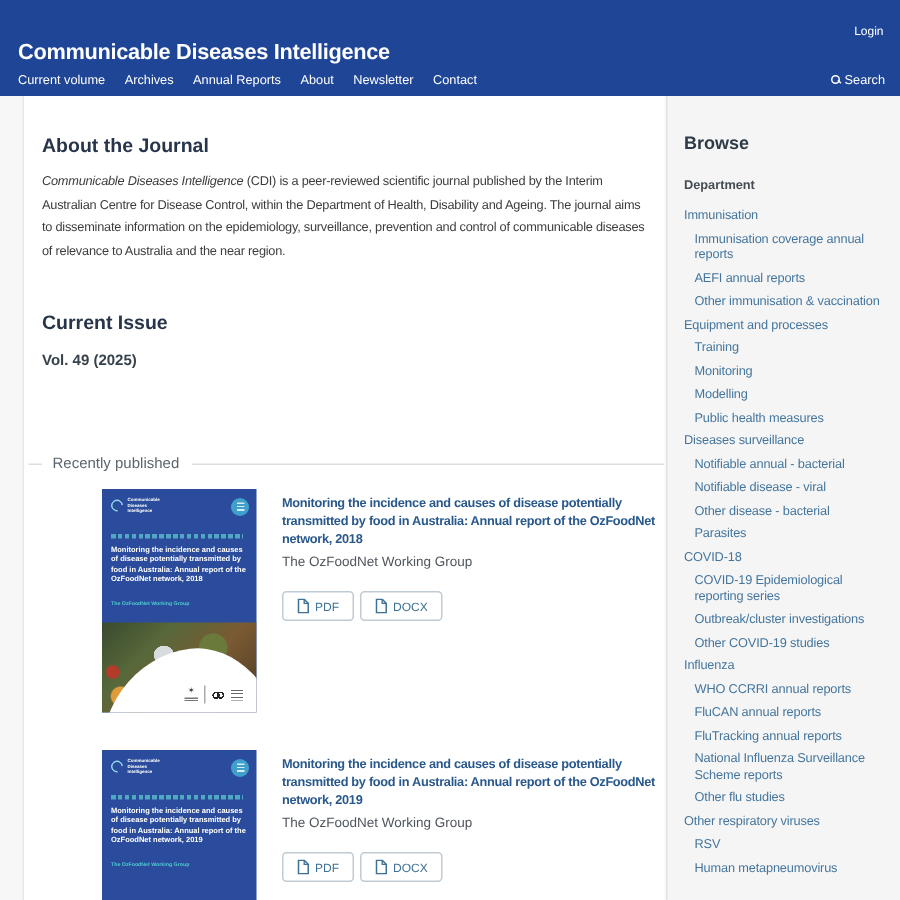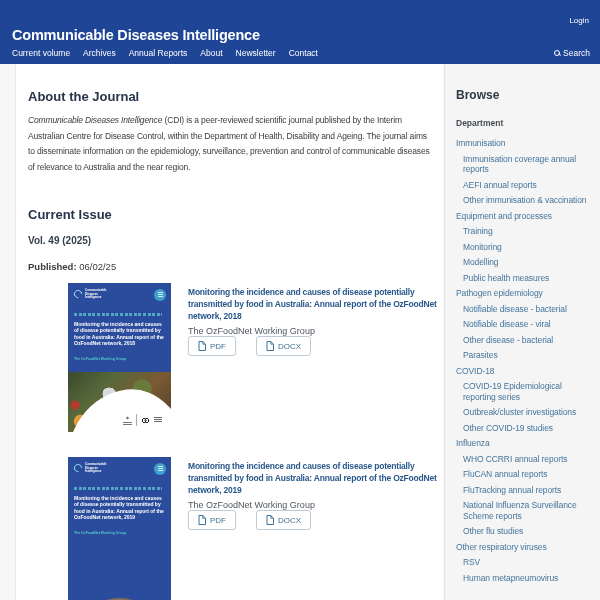--- a/index.html
+++ b/index.html
@@ -43,21 +43,21 @@
   .recent-rule .ln.short{width:9px;margin-right:7px;margin-left:-9px;}
   .recent-rule .ln.long{flex:1;margin-left:8px;}
 
   .article{display:flex;margin:11px 6px 0 12px;padding-left:40px;}
   .article + .article{margin-top:25px;}
   .thumb{width:103px;flex:none;cursor:pointer;}
   .art-body{flex:1;margin-left:17px;min-width:0;}
   .art-title{margin-top:3px;font-size:8.5px;font-weight:bold;letter-spacing:-0.2px;
     line-height:12px;color:var(--title-blue,#29588c);cursor:pointer;}
   .art-author{margin-top:4px;font-size:9px;color:#50565e;}
-  .btn-row{margin-top:0;display:flex;gap:20px;}
+  .btn-row{margin-top:15px;display:flex;gap:4px;}
   .dl-btn{display:inline-flex;align-items:center;gap:4px;border:1px solid #bfcbd4;
     border-radius:3px;background:#fff;padding:4px 9px;font-size:8px;cursor:pointer;
     color:var(--button-blue,#3e7193);font-family:inherit;}
   .dl-btn svg{display:block;}
 
   
   .cover{width:103px;height:149px;background:var(--cover-blue,#2b4c9c);
     position:relative;overflow:hidden;}
   .cover-head{position:absolute;top:6px;left:6px;right:5px;display:flex;align-items:flex-start;}
   .c-mark{width:8px;height:8px;border:1.8px solid #8fd8ea;border-radius:50%;
@@ -129,22 +129,26 @@
     <span>Search</span>
   </div>
 </div>
 
 <div class="content">
   <div class="h-section">About the Journal</div>
   <p class="about-body"><span class="ital">Communicable Diseases Intelligence</span><span> (CDI) is a peer-reviewed scientific journal published by the Interim Australian Centre for Disease Control, within the Department of Health, Disability and Ageing. The journal aims to disseminate information on the epidemiology, surveillance, prevention and control of communicable diseases of relevance to Australia and the near region.</span></p>
 
   <div class="h-section h-current">Current Issue</div>
   <div class="vol">Vol. 49 (2025)</div>
-  <div class="published"><b>Published:</b>&nbsp;<span>06/02/25</span></div>
-
+
+  <div class="recent-rule">
+    <span class="ln short"></span>
+    <span>Recently published</span>
+    <span class="ln long"></span>
+  </div>
 
   <div id="articles">
   <div class="article">
     <div class="thumb">
       <div class="cover">
         <div class="cover-head">
           <span class="c-mark"></span>
           <span class="c-mark-text">Communicable Diseases Intelligence</span>
           <span class="c-badge"></span>
         </div>
@@ -239,22 +243,22 @@
   <ul class="cat-list">
       <li class="lvl0"><span>Immunisation</span></li>
       <li class="lvl1"><span>Immunisation coverage annual reports</span></li>
       <li class="lvl1"><span>AEFI annual reports</span></li>
       <li class="lvl1"><span>Other immunisation &amp; vaccination</span></li>
       <li class="lvl0"><span>Equipment and processes</span></li>
       <li class="lvl1"><span>Training</span></li>
       <li class="lvl1"><span>Monitoring</span></li>
       <li class="lvl1"><span>Modelling</span></li>
       <li class="lvl1"><span>Public health measures</span></li>
-      <li class="lvl0"><span>Pathogen epidemiology</span></li>
-      <li class="lvl1"><span>Notifiable disease - bacterial</span></li>
+      <li class="lvl0"><span>Diseases surveillance</span></li>
+      <li class="lvl1"><span>Notifiable annual - bacterial</span></li>
       <li class="lvl1"><span>Notifiable disease - viral</span></li>
       <li class="lvl1"><span>Other disease - bacterial</span></li>
       <li class="lvl1"><span>Parasites</span></li>
       <li class="lvl0"><span>COVID-18</span></li>
       <li class="lvl1"><span>COVID-19 Epidemiological reporting series</span></li>
       <li class="lvl1"><span>Outbreak/cluster investigations</span></li>
       <li class="lvl1"><span>Other COVID-19 studies</span></li>
       <li class="lvl0"><span>Influenza</span></li>
       <li class="lvl1"><span>WHO CCRRI annual reports</span></li>
       <li class="lvl1"><span>FluCAN annual reports</span></li>

